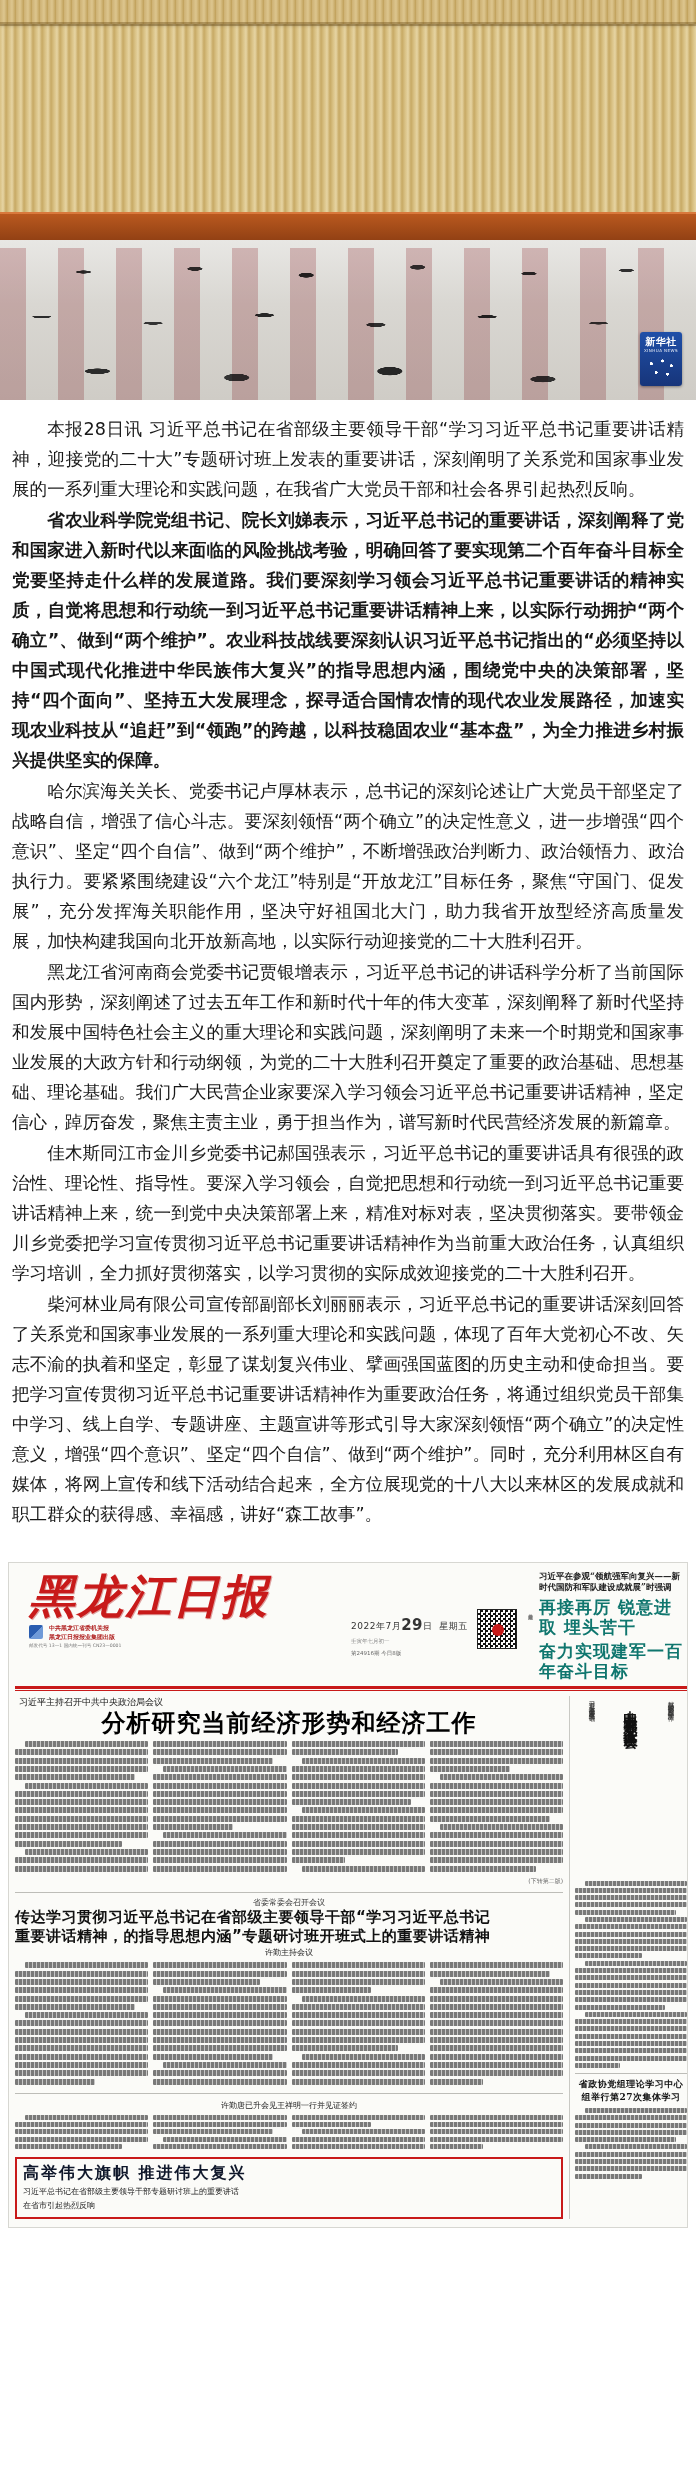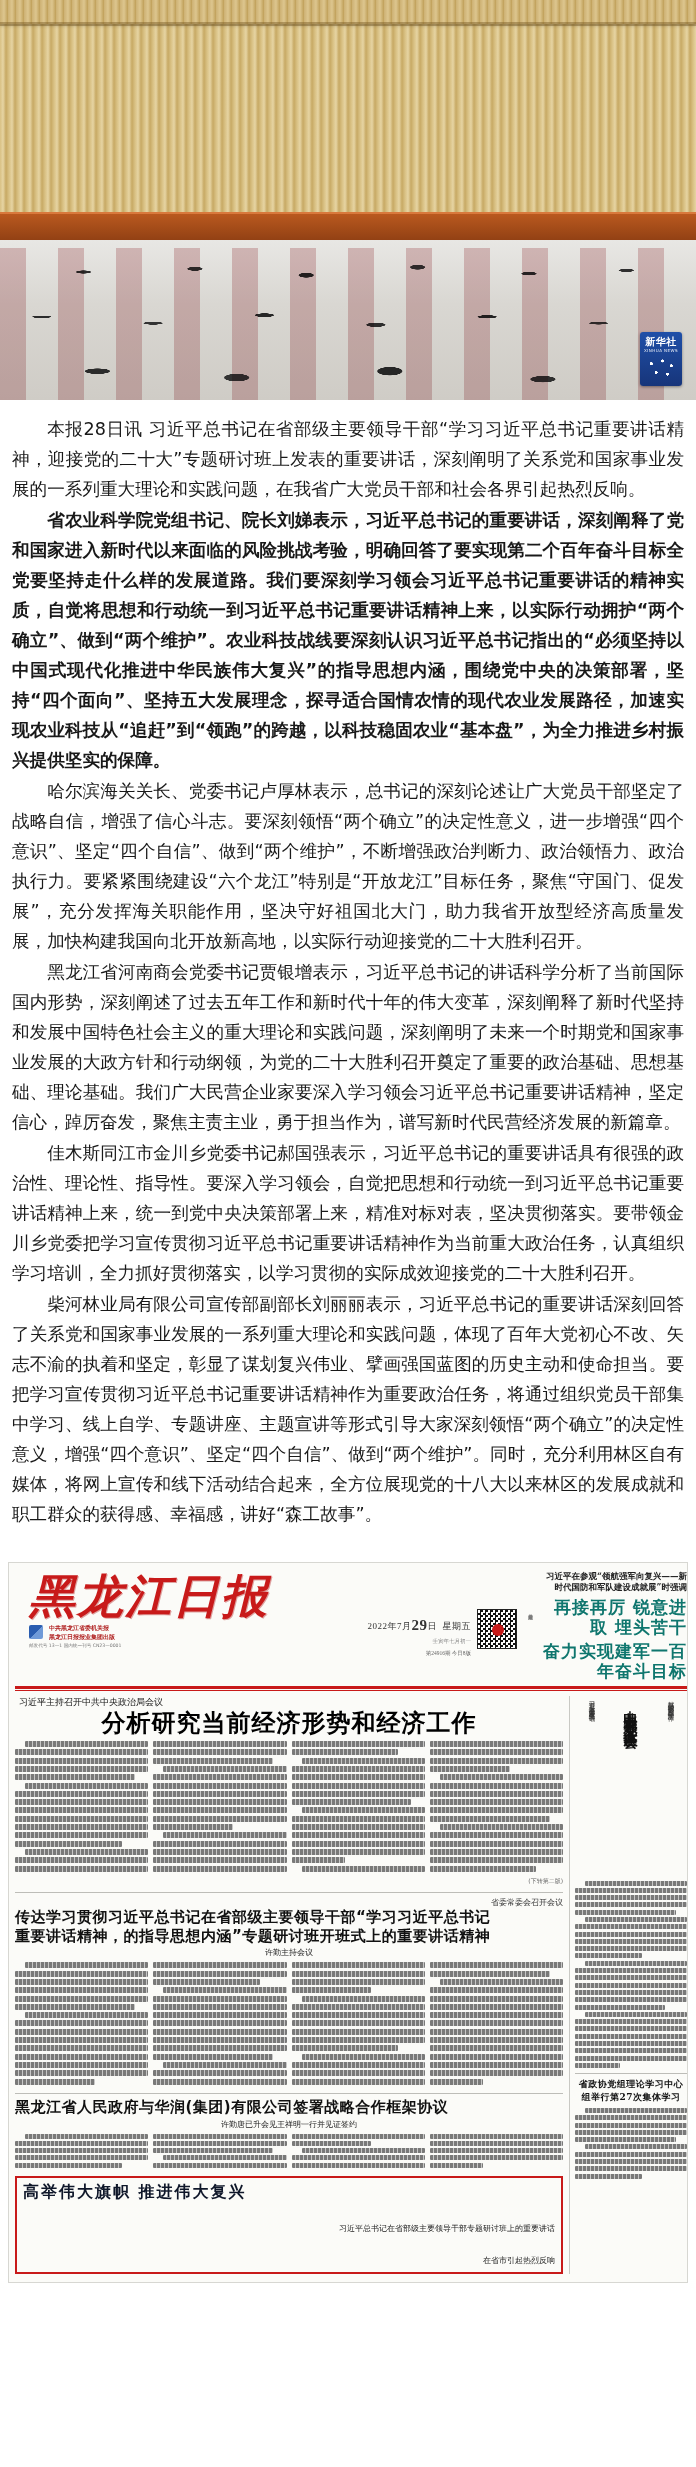--- a/index.html
+++ b/index.html
@@ -145,43 +145,43 @@
   .np-org{ font-size:6px; color:#b02020; line-height:1.5; }
   .np-org b{ display:block; font-weight:bold; }
   .np-logo{
     width:14px;height:14px;flex:0 0 14px;
     background:
       linear-gradient(135deg,#2a5db0 50%, #6f9ad8 50%);
     border-radius:2px;
   }
   .np-tiny{ font-size:4.6px; color:#777; padding-left:14px; margin-top:2px; line-height:1.4;}
   .np-date{
-    flex:0 0 120px; text-align:right; padding-top:44px;
-    font-size:8px; color:#333; line-height:1.6;font-family:Liberation Serif, serif;
+    flex:0 0 120px; text-align:left; padding-top:44px;
+    font-size:8px; color:#333; line-height:1.6;
   }
   .np-date .d-main{ font-size:9px; letter-spacing:.5px; }
   .np-date .d-main .day{ font-size:15px; font-weight:bold; vertical-align:-1px;}
   .np-date .d-lunar{ font-size:5.5px; color:#888; }
   .np-date .d-issue{ font-size:5.5px; color:#666; margin-top:3px;}
   .np-qr{
     flex:0 0 40px; margin-top:40px;
     width:40px;height:40px;
     background:
       repeating-conic-gradient(#111 0% 25%, #fff 0% 50%) 0 0/5px 5px;
     border:1px solid #222;
     position:relative;
   }
   .np-qr:after{
     content:""; position:absolute; left:14px; top:14px; width:12px;height:12px;
     background:#c81a1a; border-radius:50%;
   }
   .np-qr-label{ flex:0 0 10px; writing-mode: vertical-rl; font-size:4.5px; color:#777; margin-top:42px;}
 
   .np-headpiece{
-    flex:1; padding-top:2px; text-align:right;
+    flex:1; padding-top:2px; text-align:left;
   }
   .np-head-kicker{
     font-size:8.5px; color:#222; line-height:1.35; font-weight:bold;
     font-family:"DejaVu Serif","Liberation Serif",serif;
   }
   .np-head-main{
     font-size:17px; font-weight:bold; color:#0f766e; line-height:1.2; margin-top:3px;
     letter-spacing:1px;
   }
 
@@ -215,42 +215,42 @@
     line-height:1.15; text-align:center; margin:1px 0 2px 0;
   }
   .np-h2{
     font-size:11.5px; font-weight:bold; color:#111; text-align:center;
     font-family:"DejaVu Serif","Liberation Serif",serif; letter-spacing:.5px;
   }
   .np-h3{
     font-size:15px; font-weight:bold; color:#111; text-align:left; letter-spacing:.5px;
     line-height:1.25;
   }
-  .np-h-small{ font-size:8px; color:#333; text-align:right; }
+  .np-h-small{ font-size:8px; color:#333; text-align:center; }
   .np-byline{ font-size:8px; color:#222; text-align:center; margin-top:2px;}
 
   .np-cols{ display:flex; gap:5px; margin-top:4px; }
   .np-col{ flex:1; }
   .tx{
     height:6px; margin-bottom:2.3px; border-radius:1px;
     background: repeating-linear-gradient(90deg,#555 0 3px, #b9b9b9 3px 4px);
     opacity:.78;
   }
   .tx.w90{ width:90%; } .tx.w80{ width:80%; } .tx.w60{ width:60%; } .tx.w40{width:40%;}
   .tx.ind{ margin-left:10px; width:calc(100% - 10px); }
   .tx.small{ height:5px; }
 
   .np-sec{ border-top:1px solid #bdbdb8; margin-top:5px; padding-top:4px; }
   .np-redbox{
     border:2px solid #c81a1a; margin-top:6px; padding:4px 6px 5px 6px;
   }
   .np-redtitle{
     color:#0f172a; font-size:16px; font-weight:bold; letter-spacing:2px;
   }
-  .np-redsub{ font-size:8px; color:#222; text-align:right; line-height:1.5; margin-top:20px;}
+  .np-redsub{ font-size:8px; color:#222; text-align:left; line-height:1.5; margin-top:2px;}
   .np-footer-note{ font-size:6px; color:#666; text-align:right; margin-top:3px;}
 </style>
 </head>
 <body>
 
 <div class="page">
 
   <div class="hero">
     <div class="hero-stage"></div>
     <div class="hero-panel-people">
@@ -478,21 +478,20 @@
                 <div class="tx"></div>
                 <div class="tx"></div>
               <div class="tx"></div>
                 <div class="tx"></div>
                 <div class="tx w40"></div>
             </div>
           </div>
         </div>
 
         <div class="np-art np-sec">
-          <div class="np-h3">黑龙江省人民政府与华润(集团)有限公司签署战略合作框架协议</div>
           <div class="np-byline">许勤唐已升会见王祥明一行并见证签约</div>
           <div class="np-cols">
             <div class="np-col">
               <div class="tx ind small"></div>
                 <div class="tx small"></div>
                 <div class="tx small"></div>
               <div class="tx small"></div>
                 <div class="tx small w80"></div>
             </div>
             <div class="np-col">

